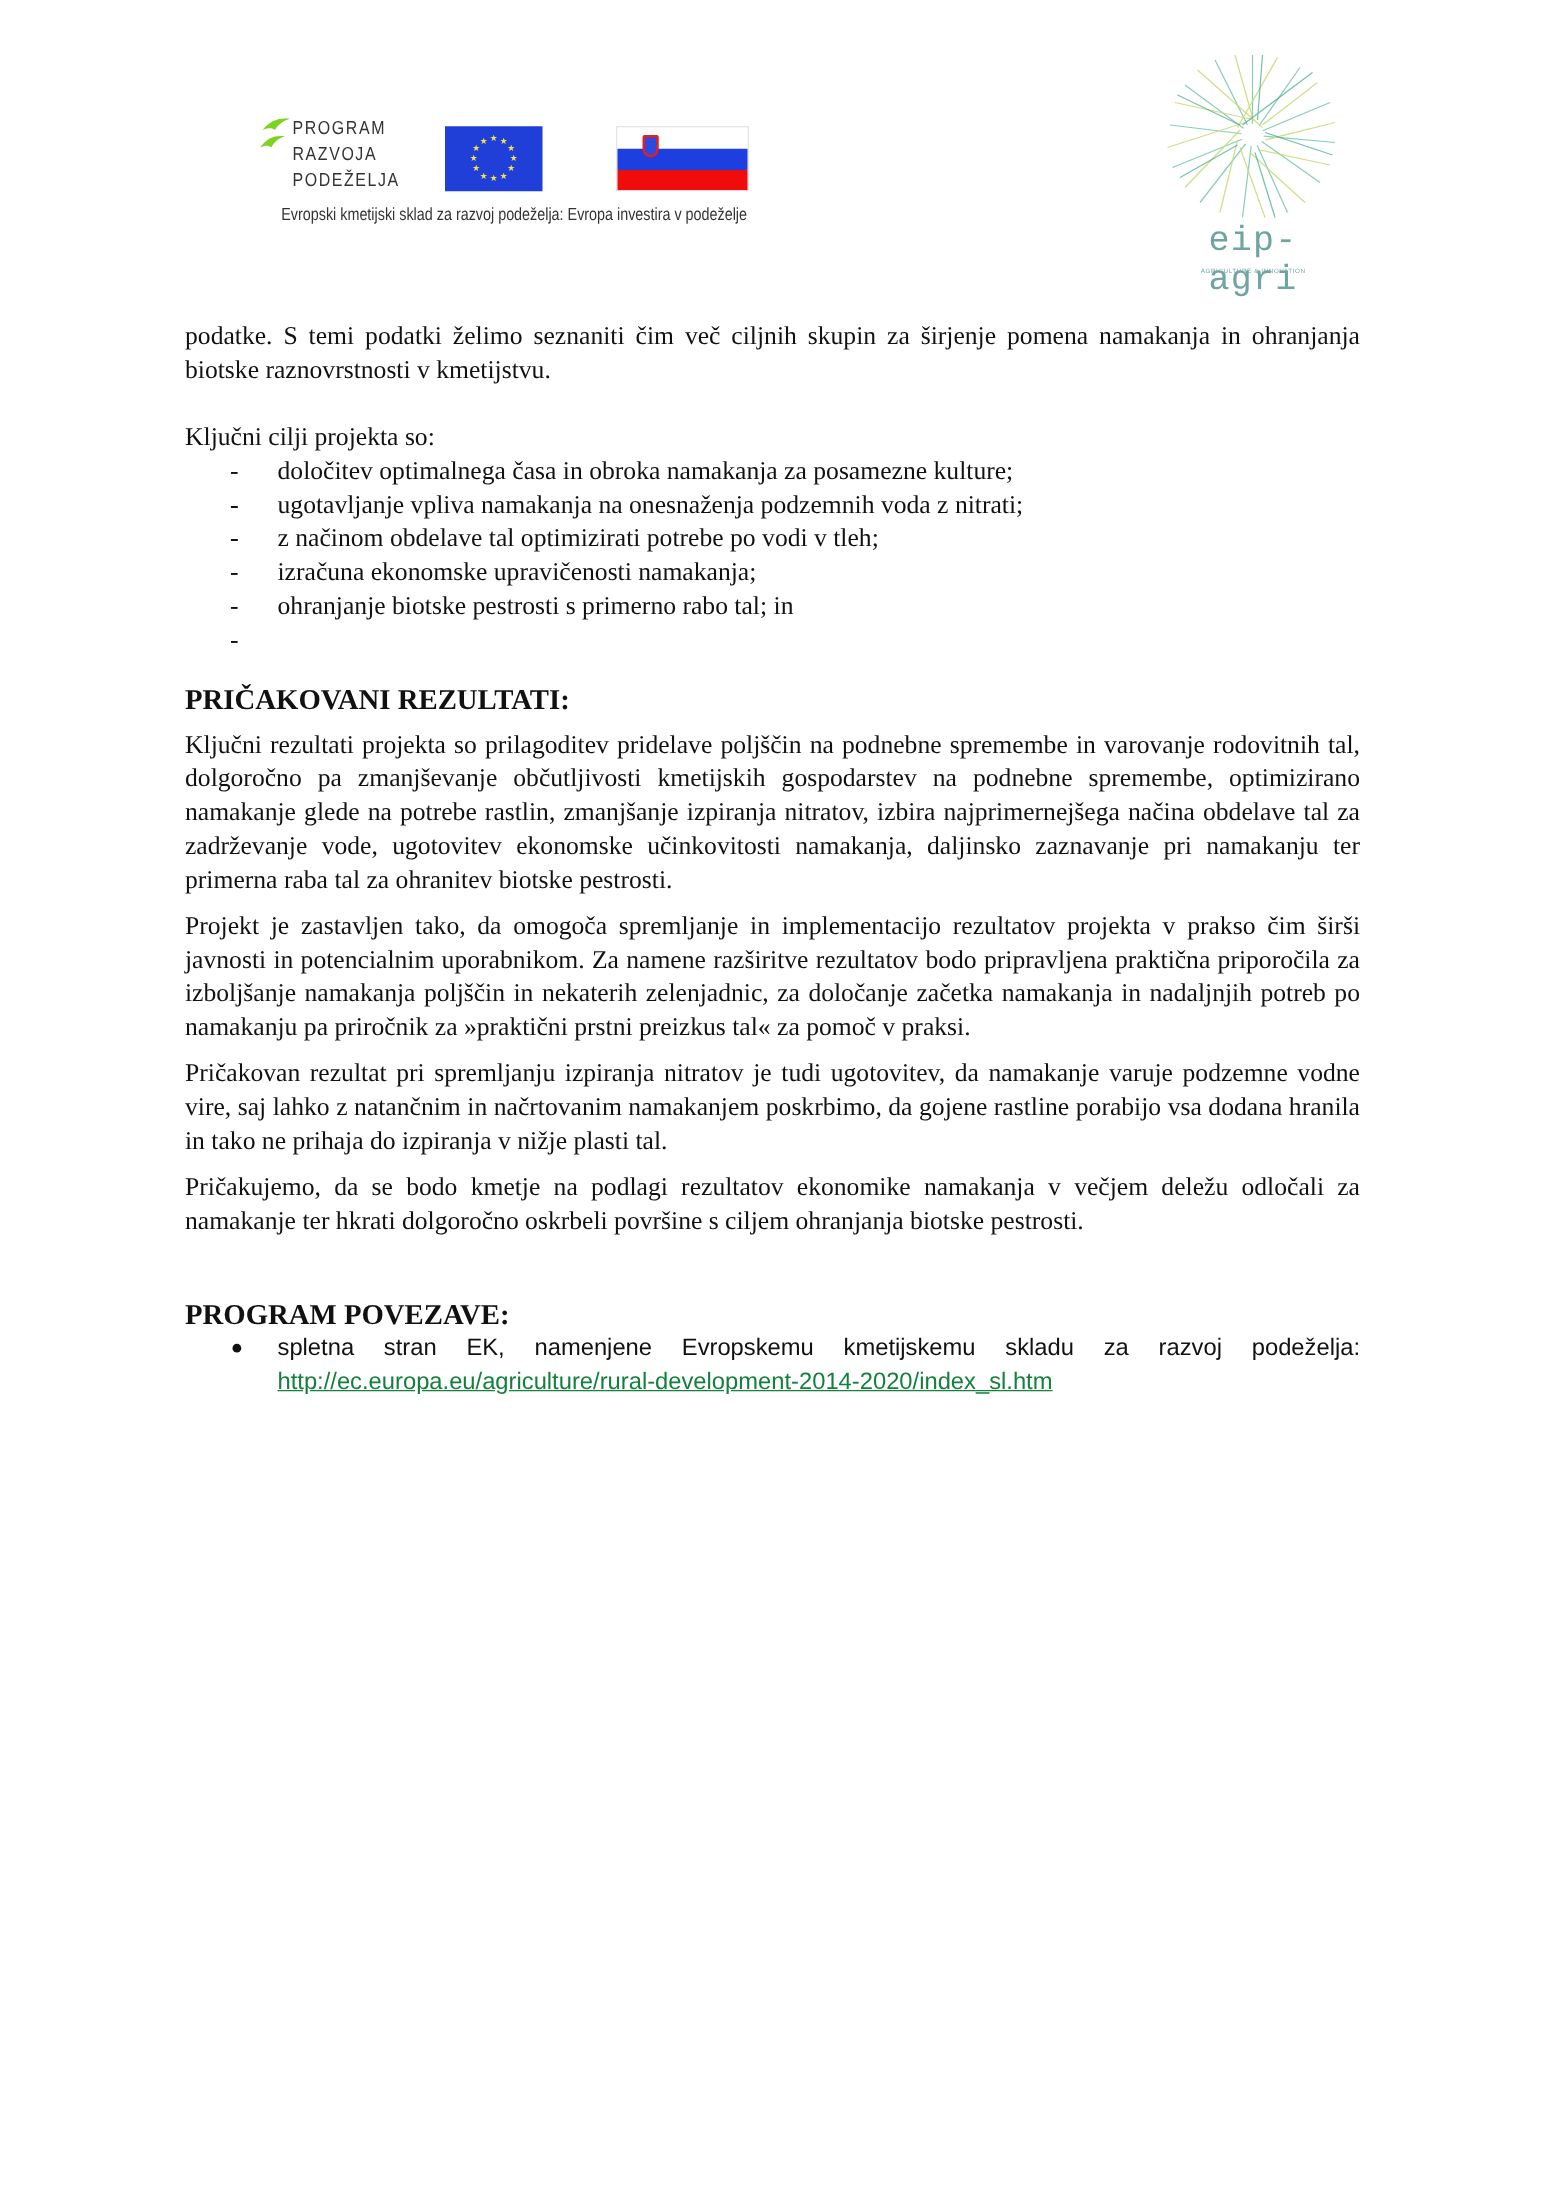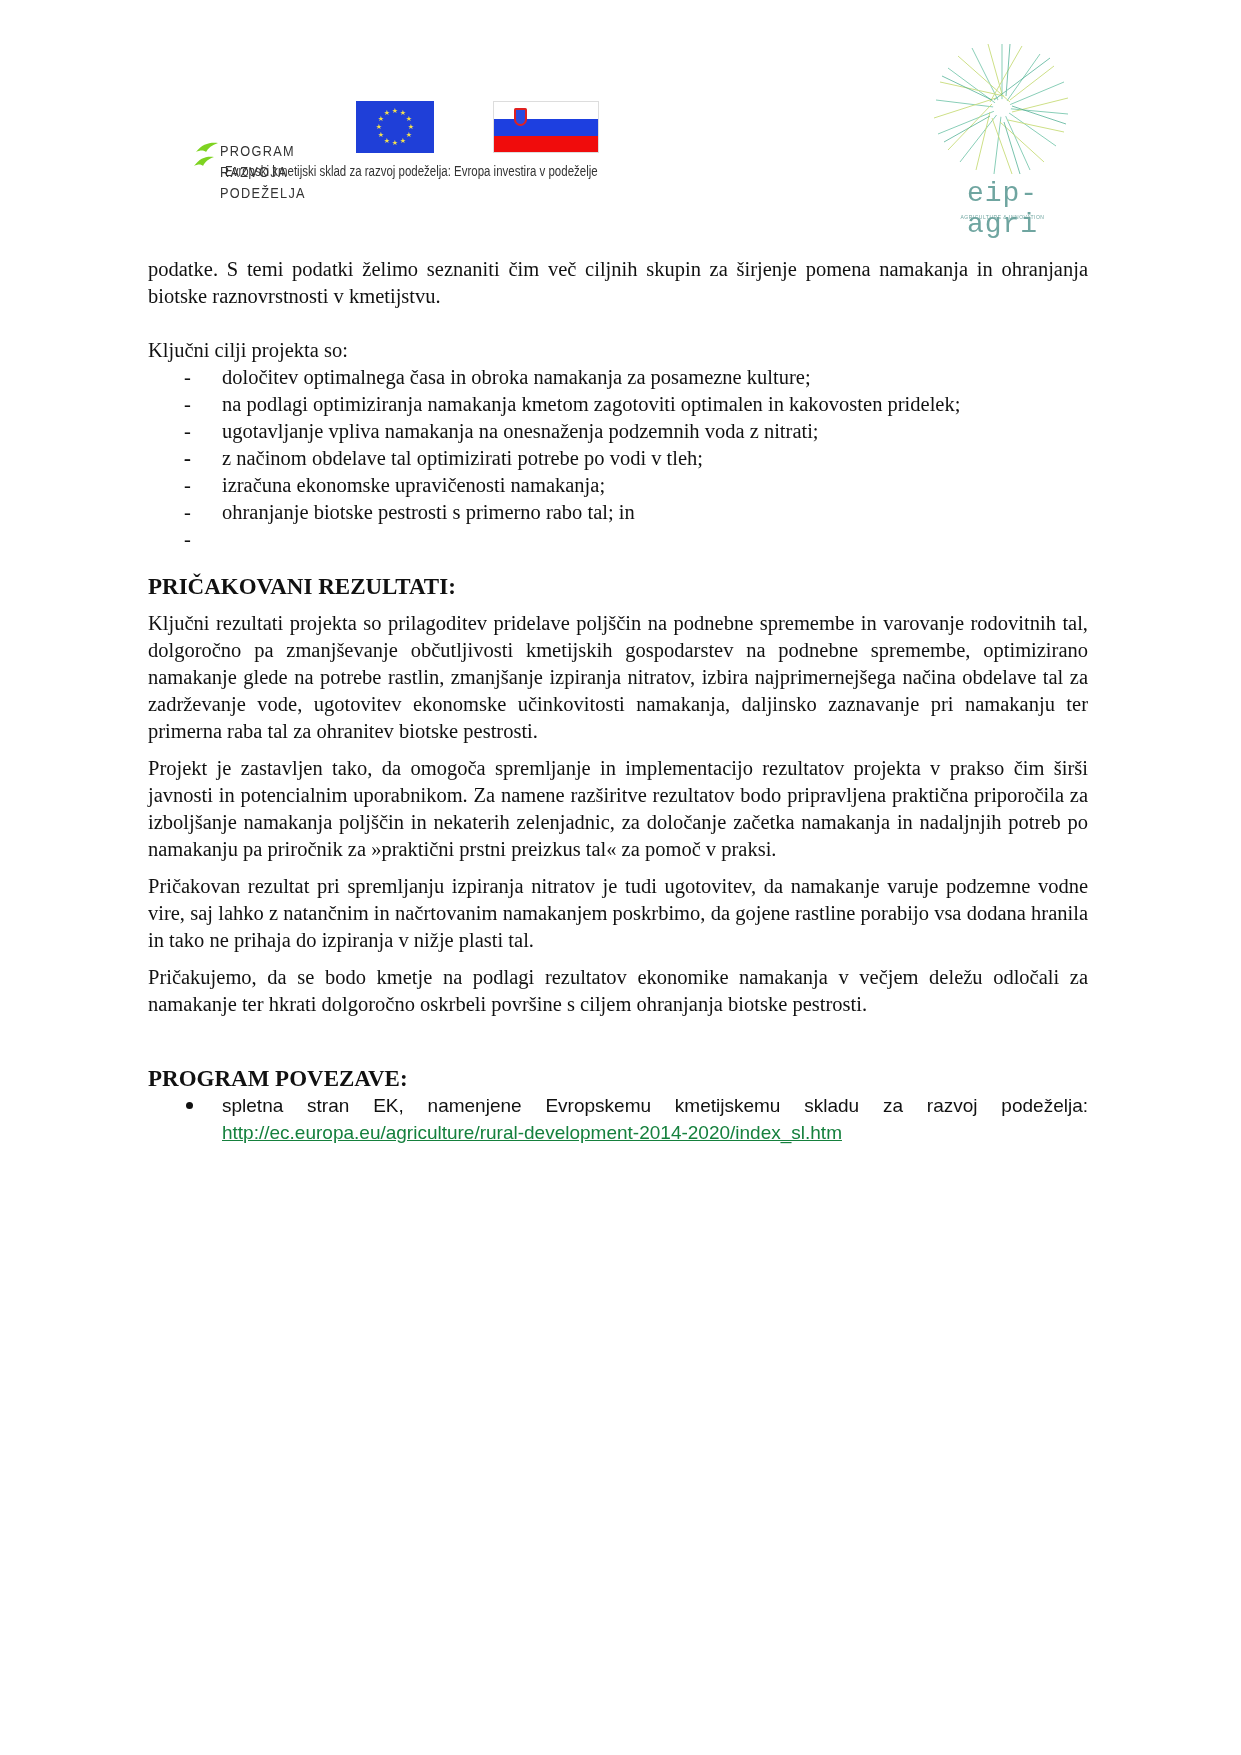--- a/index.html
+++ b/index.html
@@ -1,20 +1,20 @@
 <!DOCTYPE html>
 <html><head>
 <meta charset="utf-8">
 <style>
   html, body { margin: 0; padding: 0; background: #ffffff; }
   body { width: 1241px; height: 1755px; position: relative; overflow: hidden; font-family: "Liberation Serif", serif; color: #111; }
   .abs { position: absolute; }
 
   
-  .prp-logo { left: 194px; top: 90px; width: 110px; height: 66px; margin-top: 48px; }
+  .prp-logo { left: 208px; top: 90px; width: 110px; height: 66px; }
   .prp-text { position: absolute; left: 26px; top: 2px; font-family: "Liberation Sans", sans-serif; font-size: 15px; line-height: 21px; letter-spacing: 1.5px; color: #333; transform: scaleX(0.85); transform-origin: left top; }
   .prp-bird { position: absolute; left: 0; top: 2px; }
   .eu-flag { left: 356px; top: 101px; width: 78px; height: 52px; background: #1f3fd8; }
   .si-flag { left: 493px; top: 101px; width: 106px; height: 52px; border: 1px solid #ddd; box-sizing: border-box; }
   .si-white { height: 33%; background: #fff; }
   .si-blue { height: 34%; background: #1d3fe0; }
   .si-red { height: 33%; background: #f00c0c; }
   .si-coat { position: absolute; left: 20px; top: 6px; width: 13px; height: 18px; background: #2a4be0; border: 2px solid #e02020; border-radius: 2px 2px 8px 8px; box-sizing: border-box; }
   .tagline { left: 225px; top: 163px; font-family: "Liberation Sans", sans-serif; font-size: 14px; color: #333; white-space: nowrap; transform: scaleX(0.82); transform-origin: left top; }
 
@@ -124,21 +124,21 @@
   <div class="eip-text">eip-agri</div>
   <div class="eip-sub">AGRICULTURE &amp; INNOVATION</div>
 </div>
 
 <div class="abs content">
   <p class="p">podatke. S temi podatki želimo seznaniti čim več ciljnih skupin za širjenje pomena namakanja in ohranjanja biotske raznovrstnosti v kmetijstvu.</p>
   <div class="gap"></div>
   <p class="p">Ključni cilji projekta so:</p>
   <ul class="bullets">
     <li><span class="dash">-</span><span>določitev optimalnega časa in obroka namakanja za posamezne kulture;</span></li>
-    <li><span class="dash">-</span><span>na podlagi optimiziranja namakanja kmetom zagotoviti optimalen in kakovosten pridelek;</span></li>
+    <li><span class="dash">-</span></li>
     <li><span class="dash">-</span><span>ugotavljanje vpliva namakanja na onesnaženja podzemnih voda z nitrati;</span></li>
     <li><span class="dash">-</span></li>
     <li><span class="dash">-</span><span>z načinom obdelave tal optimizirati potrebe po vodi v tleh;</span></li>
     <li><span class="dash">-</span><span>izračuna ekonomske upravičenosti namakanja;</span></li>
     <li><span class="dash">-</span><span>ohranjanje biotske pestrosti s primerno rabo tal; in</span></li>
     <li><span class="dash">-</span></li>
   </ul>
   <div class="gap"></div>
   <div class="gap" style="height:20px"></div>
   <h2>PRIČAKOVANI REZULTATI:</h2>

